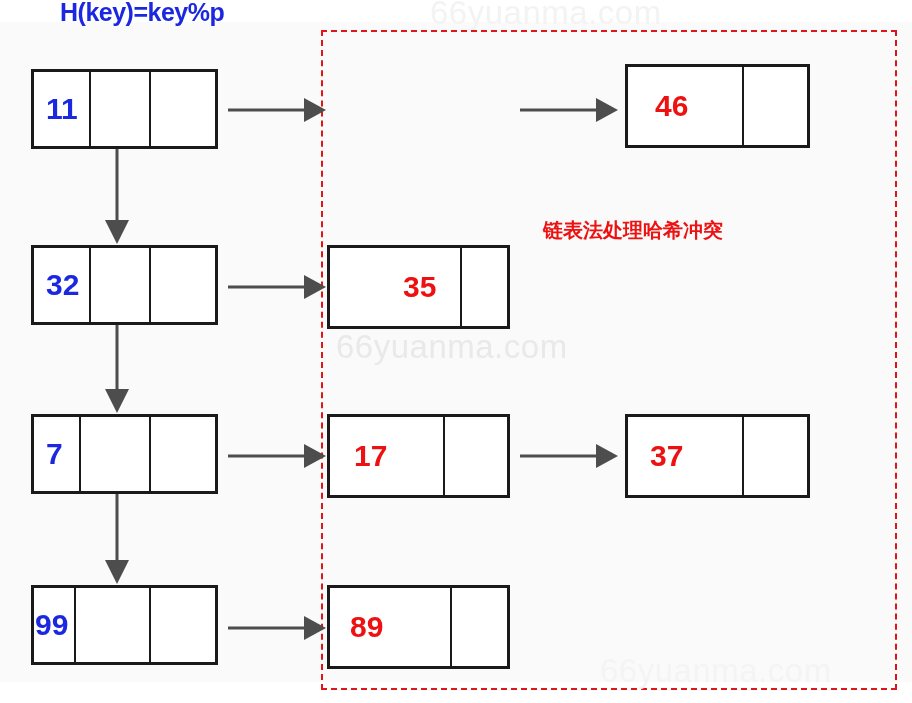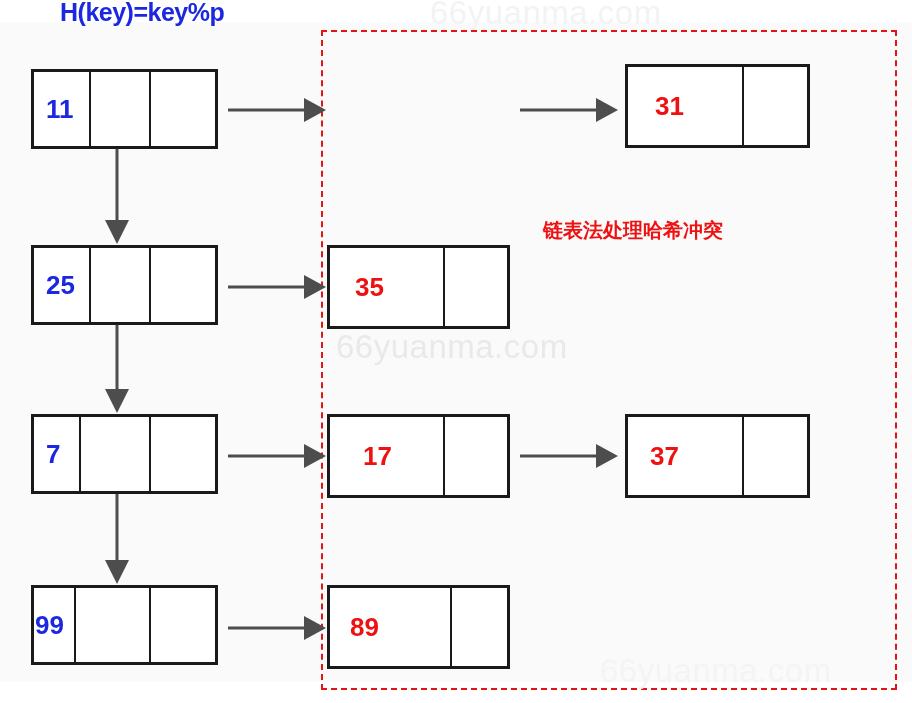--- a/index.html
+++ b/index.html
@@ -56,21 +56,21 @@
     height: 100%;
     box-sizing: border-box;
     display: flex;
     align-items: center;
     position: relative;
   }
   .cell + .cell {
     border-left: 2.5px solid #1a1a1a;
   }
   .cell-label {
-    font-size: 26px;
+    font-size: 30px;
     font-weight: bold;
     padding-left: 12px;
     line-height: 1;
     white-space: nowrap;
   }
   .key-blue { color: #1b28e0; }
   .key-red  { color: #ee1111; }
 
   
   .arrow-h, .arrow-v {
@@ -165,21 +165,21 @@
   <div class="node" style="left:31px; top:69px; width:187px; height:80px;">
     <div class="cell" style="width:55px;">
       <span class="cell-label key-blue">11</span>
     </div>
     <div class="cell" style="width:60px;"></div>
     <div class="cell" style="width:66px;"></div>
   </div>
 
   <div class="node" style="left:31px; top:245px; width:187px; height:80px;">
     <div class="cell" style="width:55px;">
-      <span class="cell-label key-blue">25</span>
+      <span class="cell-label key-blue">32</span>
     </div>
     <div class="cell" style="width:60px;"></div>
     <div class="cell" style="width:66px;"></div>
   </div>
 
   <div class="node" style="left:31px; top:414px; width:187px; height:80px;">
     <div class="cell" style="width:45px;">
       <span class="cell-label key-blue">7</span>
     </div>
     <div class="cell" style="width:70px;"></div>
@@ -190,35 +190,35 @@
     <div class="cell" style="width:40px;">
       <span class="cell-label key-blue" style="padding-left:1px;">99</span>
     </div>
     <div class="cell" style="width:75px;"></div>
     <div class="cell" style="width:66px;"></div>
   </div>
 
 
   <div class="node" style="left:625px; top:64px; width:185px; height:84px;">
     <div class="cell" style="width:114px;">
-      <span class="cell-label key-red" style="padding-left:27px;">31</span>
+      <span class="cell-label key-red" style="padding-left:27px;">46</span>
     </div>
     <div class="cell" style="width:65px;"></div>
   </div>
 
-  <div class="node" style="left:327px; top:245px; width:183px; height:84px;">
+  <div class="node" style="left:327px; top:245px; width:183px; height:84px;padding-left:48px;">
     <div class="cell" style="width:113px;">
       <span class="cell-label key-red" style="padding-left:25px;">35</span>
     </div>
     <div class="cell" style="width:64px;"></div>
   </div>
 
   <div class="node" style="left:327px; top:414px; width:183px; height:84px;">
     <div class="cell" style="width:113px;">
-      <span class="cell-label key-red" style="padding-left:33px;">17</span>
+      <span class="cell-label key-red" style="padding-left:24px;">17</span>
     </div>
     <div class="cell" style="width:64px;"></div>
   </div>
 
   <div class="node" style="left:625px; top:414px; width:185px; height:84px;">
     <div class="cell" style="width:114px;">
       <span class="cell-label key-red" style="padding-left:22px;">37</span>
     </div>
     <div class="cell" style="width:65px;"></div>
   </div>

